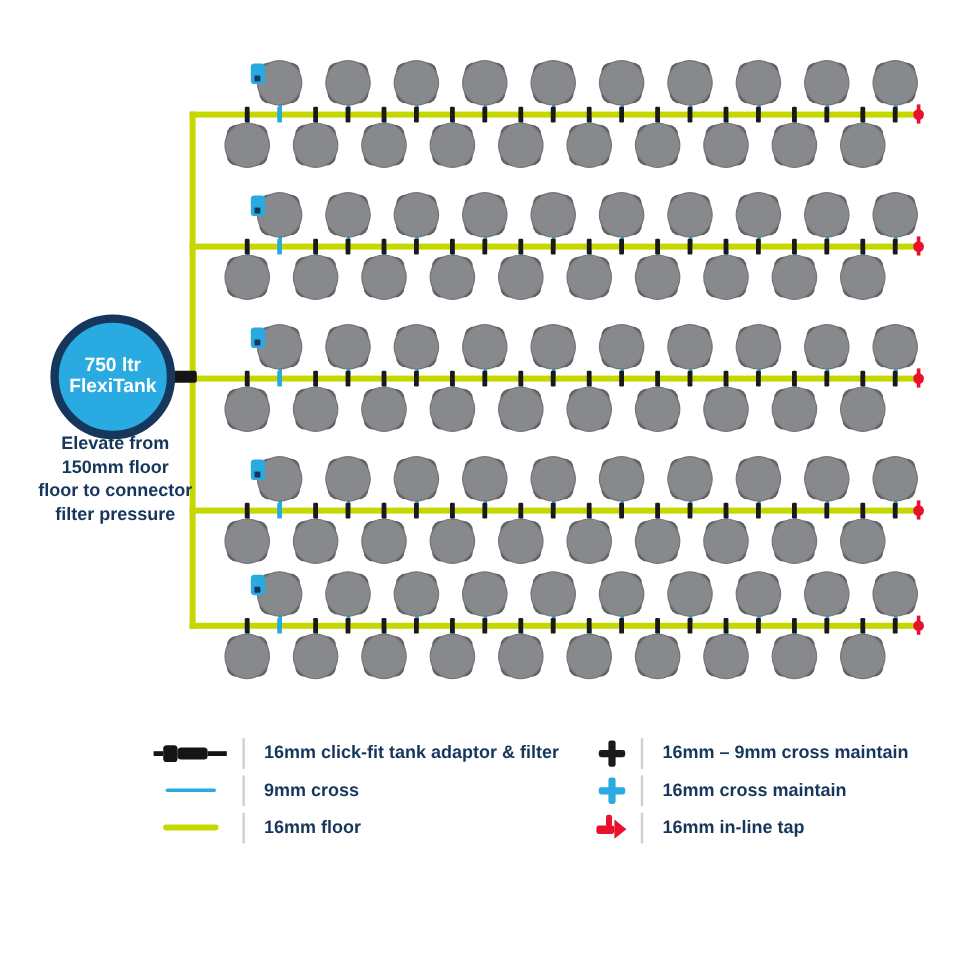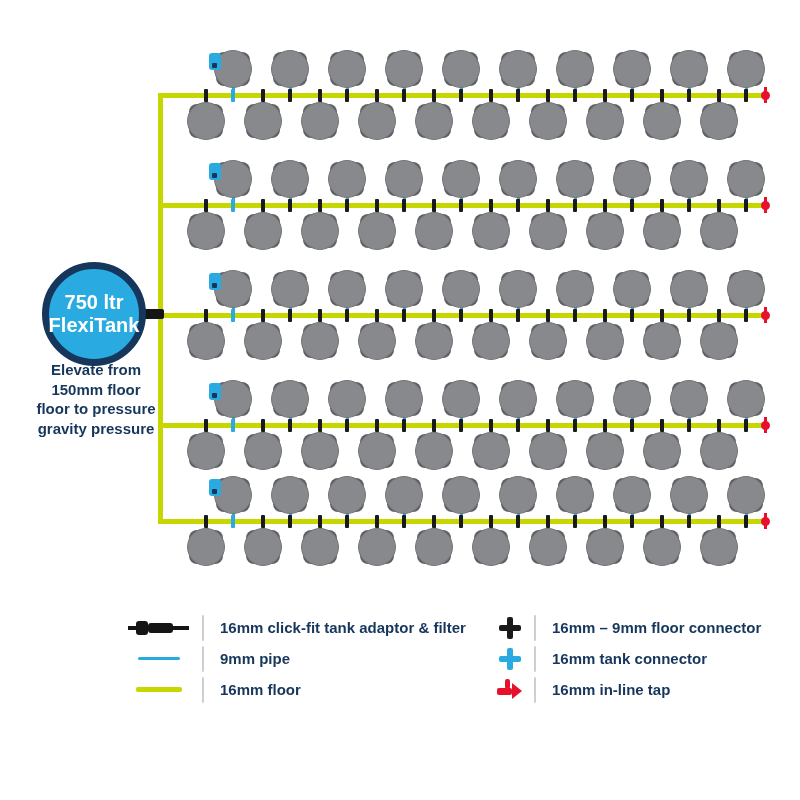--- a/index.html
+++ b/index.html
@@ -10,21 +10,21 @@
   #field{position:absolute;inset:0;}
   .tray{position:absolute;inset:2px;background:#5e5f61;border-radius:8px;}
   .bowl{position:absolute;inset:0;background:#87898c;border:1px solid #737578;border-radius:50%;box-sizing:border-box;}
   .valve{position:absolute;left:-5px;top:3px;width:12px;height:17px;background:#29abe2;border-radius:3px;z-index:3;}
   .valve::after{content:"";position:absolute;left:3px;bottom:2px;width:5px;height:5px;background:#16365c;border-radius:1px;}
 
   
   .tank{position:absolute;left:42px;top:262px;width:104px;height:104px;border-radius:50%;
         background:#29abe2;border:7px solid #16365c;box-sizing:border-box;
         display:flex;align-items:center;justify-content:center;z-index:5;}
-  .tank-label{color:#fff;font-weight:bold;font-size:20px;line-height:1.15;text-align:center;}
+  .tank-label{color:#fff;font-weight:bold;font-size:16px;line-height:1.15;text-align:center;}
   .tank-label span{display:block;}
   .adaptor{position:absolute;left:142px;top:309px;width:22px;height:10px;background:#151515;border-radius:2px;z-index:4;}
   .adaptor::before{content:"";position:absolute;left:-6px;top:2px;width:6px;height:6px;background:#151515;}
 
   .note{position:absolute;left:15px;top:360px;width:162px;text-align:center;
         color:#16365c;font-weight:bold;font-size:15px;line-height:1.3;}
   .note span{display:block;}
 
   
   .legend-col{position:absolute;top:612px;}
@@ -696,73 +696,73 @@
     <div class="tank-label">
       <span>750 ltr</span>
       <span>FlexiTank</span>
     </div>
   </div>
   <div class="adaptor"></div>
 
   <div class="note">
     <span>Elevate from</span>
     <span>150mm floor</span>
-    <span>floor to pressure</span>
-    <span>gravity pressure</span>
+    <span>floor to connector</span>
+    <span>filter pressure</span>
   </div>
 
   <div class="legend-col legend-left">
     <div class="lrow">
       <div class="licon">
         <div class="i-adaptor">
             <div class="ad1"></div>
             <div class="ad2"></div>
             <div class="ad3"></div>
             <div class="ad4"></div>
           </div>
       </div>
       <div class="ldiv"></div>
       <div class="llabel">16mm click-fit tank adaptor &amp; filter</div>
     </div>
     <div class="lrow">
       <div class="licon">
           <div class="i-pipe9"></div>
         </div>
       <div class="ldiv"></div>
-      <div class="llabel">9mm pipe</div>
+      <div class="llabel">9mm cross</div>
     </div>
     <div class="lrow">
       <div class="licon">
           <div class="i-pipe16"></div>
         </div>
       <div class="ldiv"></div>
       <div class="llabel">16mm floor</div>
     </div>
   </div>
 
   <div class="legend-col legend-right">
     <div class="lrow">
       <div class="licon">
         <div class="i-cross cross-black">
             <div class="c-v"></div>
             <div class="c-h"></div>
           </div>
       </div>
       <div class="ldiv"></div>
-      <div class="llabel">16mm – 9mm floor connector</div>
+      <div class="llabel">16mm – 9mm cross maintain</div>
     </div>
     <div class="lrow">
       <div class="licon">
         <div class="i-cross cross-blue">
             <div class="c-v"></div>
             <div class="c-h"></div>
           </div>
       </div>
       <div class="ldiv"></div>
-      <div class="llabel">16mm tank connector</div>
+      <div class="llabel">16mm cross maintain</div>
     </div>
     <div class="lrow">
       <div class="licon">
         <div class="i-tap">
             <div class="tap-h"></div>
             <div class="tap-b"></div>
             <div class="tap-a"></div>
           </div>
       </div>
       <div class="ldiv"></div>

